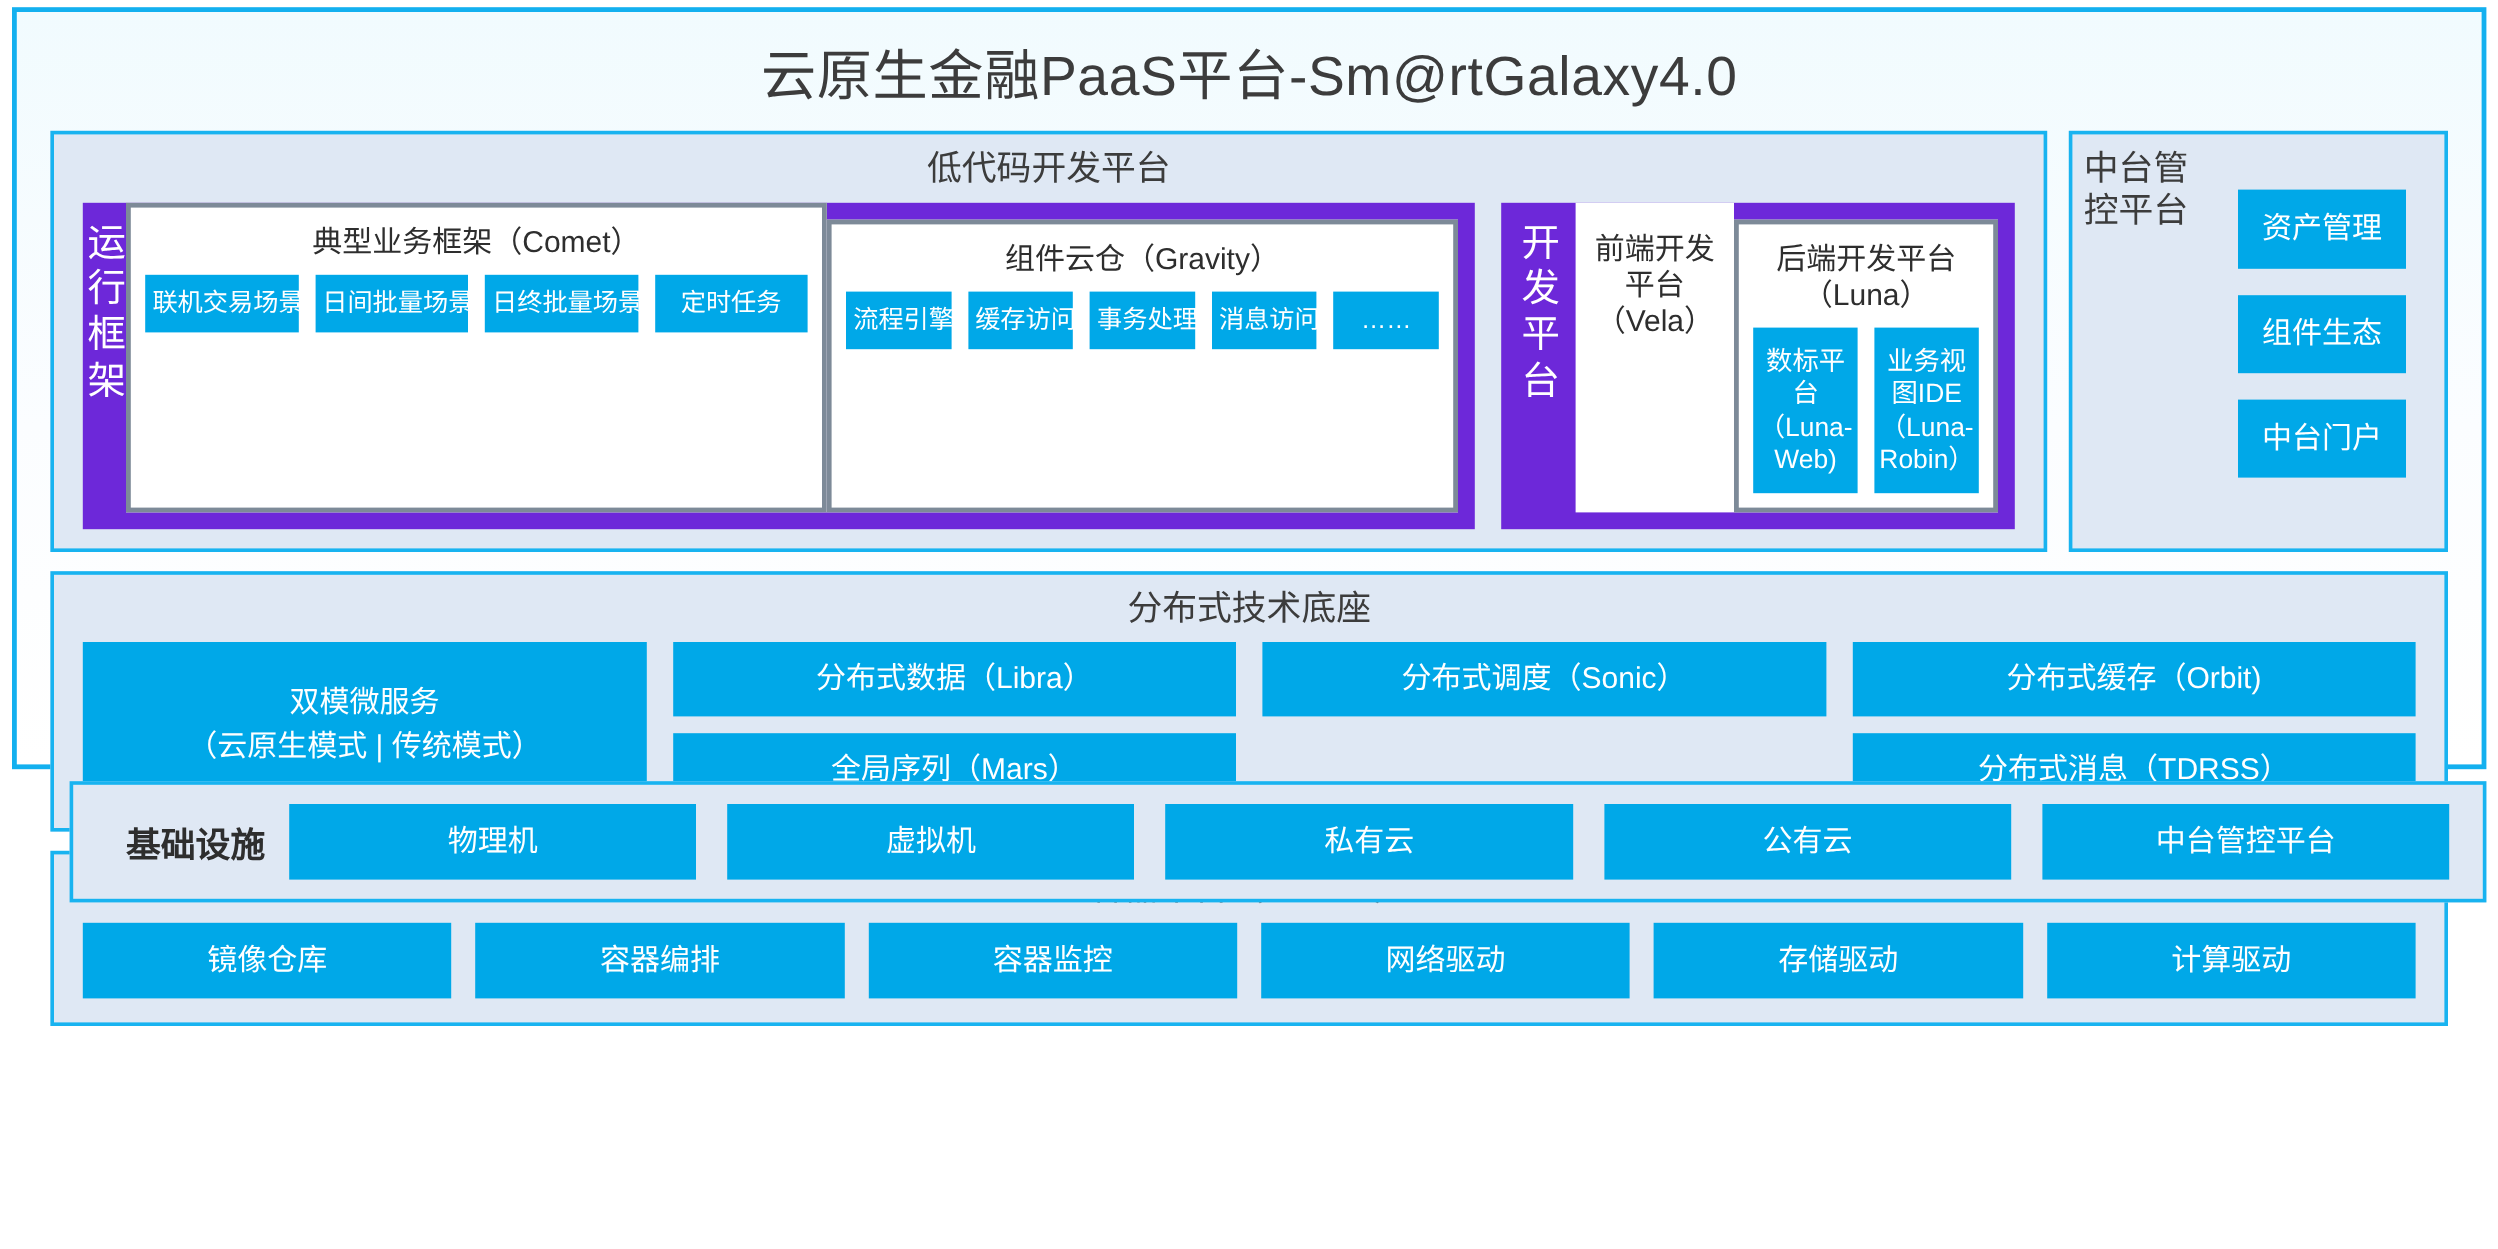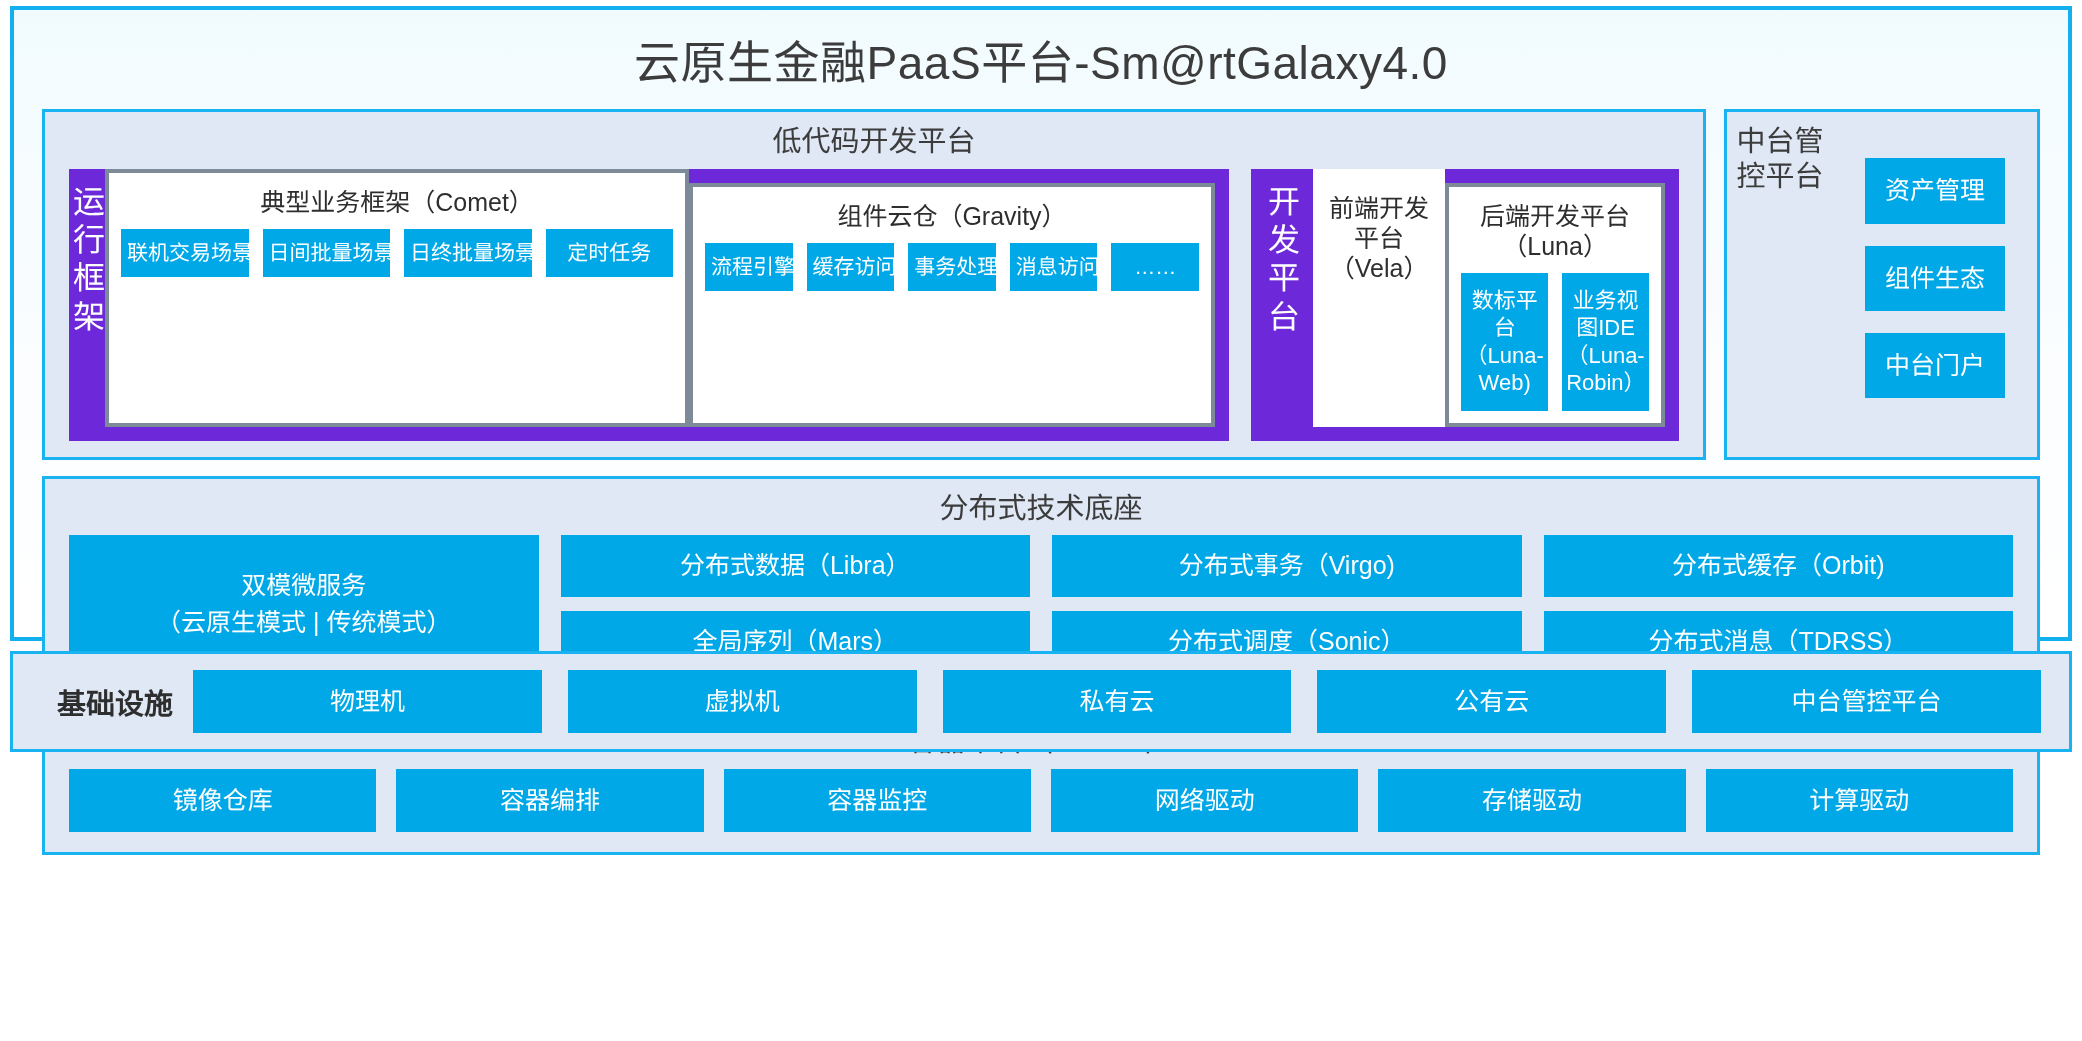--- a/index.html
+++ b/index.html
@@ -221,20 +221,21 @@
   
   .infra {
     border: 3px solid #18b3f0;
     background: #dfe8f4;
     box-sizing: border-box;
     display: flex;
     align-items: center;
     gap: 12px;
     padding: 16px 28px;
     flex: 0 0 auto;
+    margin-left: 48px;
   }
   .infra-label {
     font-size: 29px;
     font-weight: bold;
     color: #2e2e2e;
     white-space: nowrap;
     flex: 0 0 auto;
     padding-left: 16px;
     padding-right: 8px;
   }
@@ -324,21 +325,20 @@
         <div class="tb-col single">
           <div class="chip">双模微服务<br>（云原生模式 | 传统模式）</div>
         </div>
 
         <div class="tb-col">
           <div class="chip">分布式数据（Libra）</div>
           <div class="chip">全局序列（Mars）</div>
         </div>
 
         <div class="tb-col">
-          <div class="chip">分布式事务（Virgo)</div>
           <div class="chip">分布式调度（Sonic）</div>
         </div>
 
         <div class="tb-col">
           <div class="chip">分布式缓存（Orbit)</div>
           <div class="chip">分布式消息（TDRSS）</div>
         </div>
 
       </div>
     </div>

